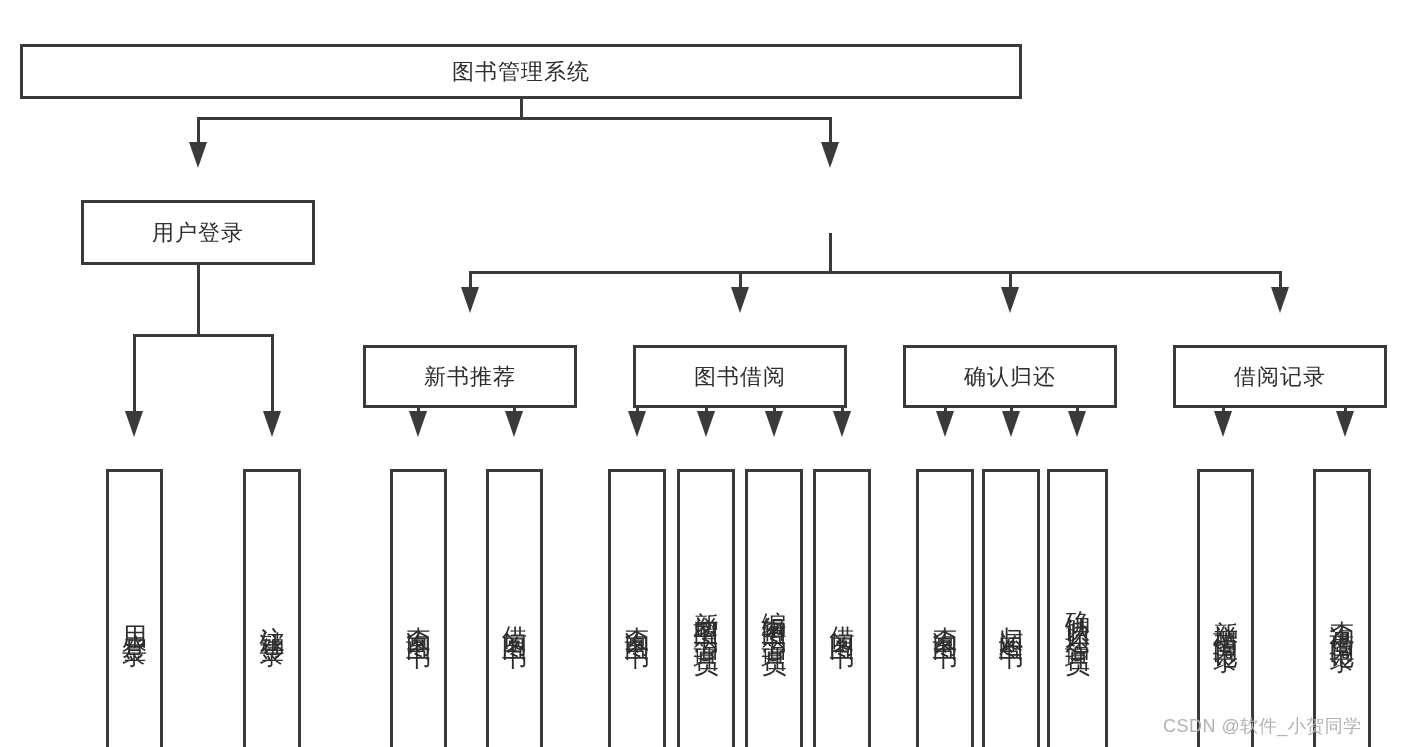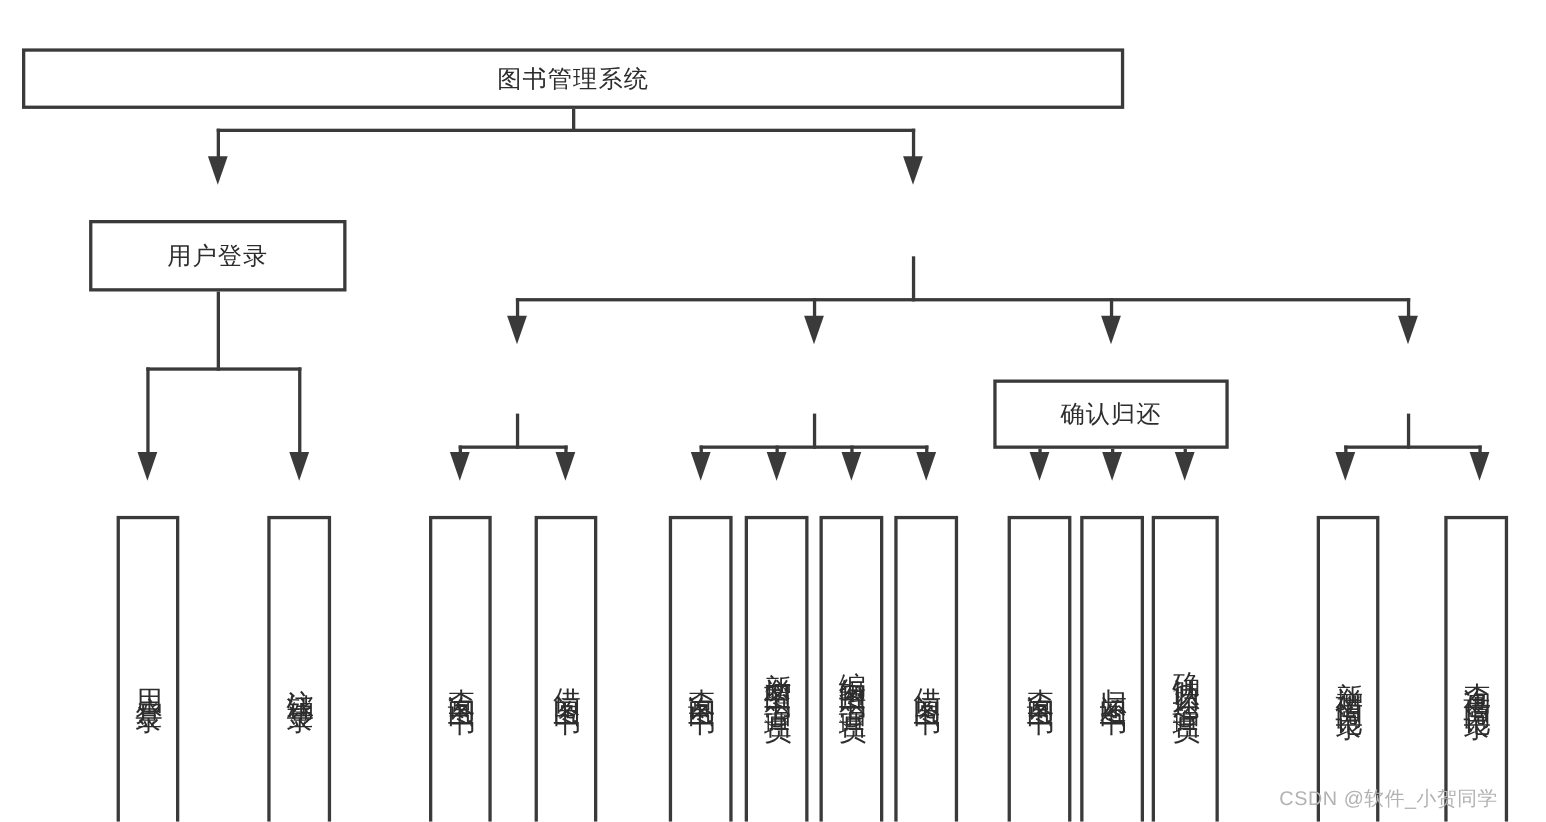--- a/index.html
+++ b/index.html
@@ -106,22 +106,31 @@
     <div class="seg" style="left: 1221.5px; top: 404.5px; width: 3px; height: 8.5px;"></div>
     <div class="arrow" style="left: 1214px; top: 411px;"></div>
     <div class="seg" style="left: 1343.5px; top: 404.5px; width: 3px; height: 8.5px;"></div>
     <div class="arrow" style="left: 1336px; top: 411px;"></div>
     <div class="node" style="left: 20px; top: 12px; width: 1002px; height: 55px;">
       <span class="label-h">图书管理系统</span>
     </div>
     <div class="node" style="left: 81px; top: 168px; width: 234px; height: 65px;">
       <span class="label-h">用户登录</span>
     </div>
+    <div class="node" style="left: 363px; top: 313px; width: 214px; height: 63px;">
+      <span class="label-h">新书推荐</span>
+    </div>
+    <div class="node" style="left: 633px; top: 313px; width: 214px; height: 63px;">
+      <span class="label-h">图书借阅</span>
+    </div>
     <div class="node" style="left: 903px; top: 313px; width: 214px; height: 63px;">
       <span class="label-h">确认归还</span>
+    </div>
+    <div class="node" style="left: 1173px; top: 313px; width: 214px; height: 63px;">
+      <span class="label-h">借阅记录</span>
     </div>
     <div class="node" style="left: 106px; top: 437px; width: 57px; height: 298px;">
       <span class="label-v">用户登录</span>
     </div>
     <div class="node" style="left: 243px; top: 437px; width: 58px; height: 298px;">
       <span class="label-v">注销登录</span>
     </div>
     <div class="node" style="left: 390px; top: 437px; width: 57px; height: 298px;">
       <span class="label-v">查询图书</span>
     </div>

